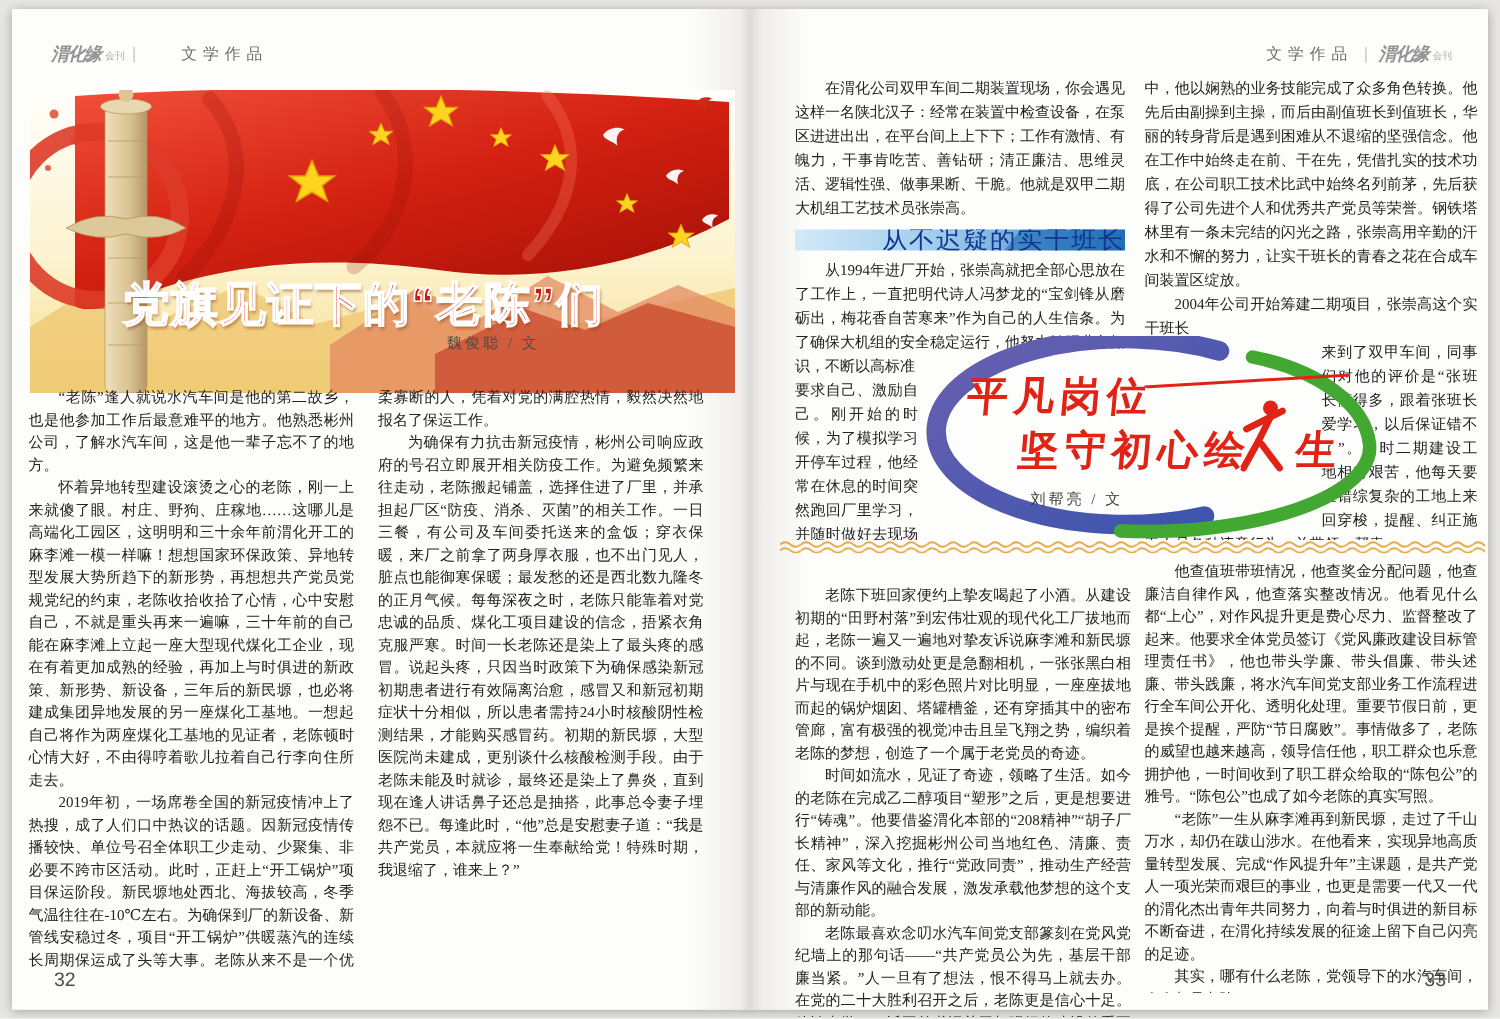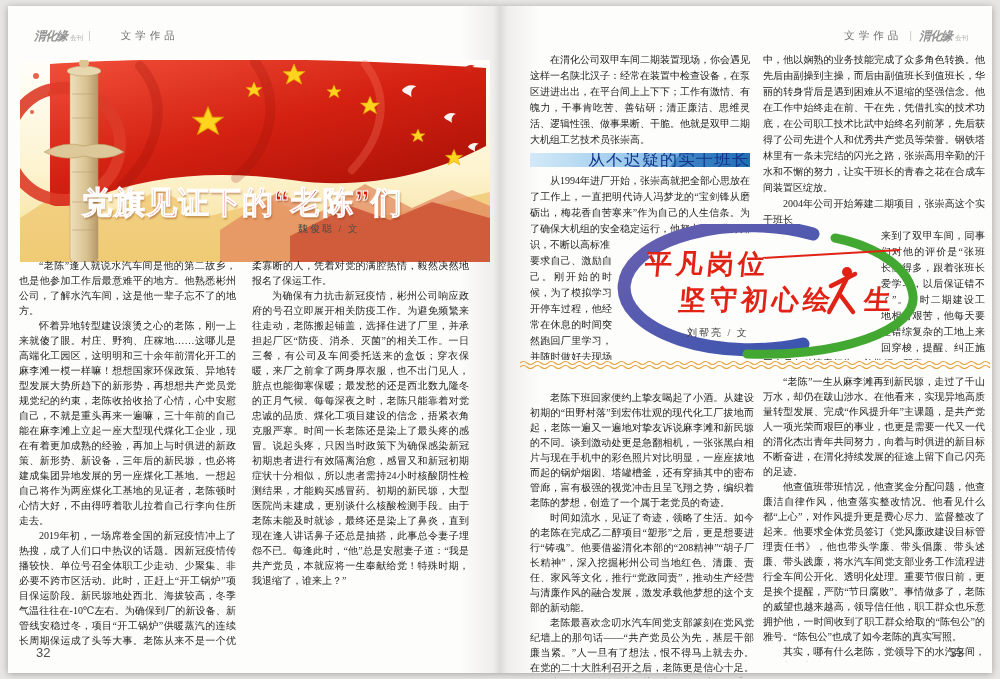--- a/index.html
+++ b/index.html
@@ -218,22 +218,22 @@
     </svg>
 
     <div class="col colBL bodytext">
           <p>老陈下班回家便约上挚友喝起了小酒。从建设初期的“田野村落”到宏伟壮观的现代化工厂拔地而起，老陈一遍又一遍地对挚友诉说麻李滩和新民塬的不同。谈到激动处更是急翻相机，一张张黑白相片与现在手机中的彩色照片对比明显，一座座拔地而起的锅炉烟囱、塔罐槽釜，还有穿插其中的密布管廊，富有极强的视觉冲击且呈飞翔之势，编织着老陈的梦想，创造了一个属于老党员的奇迹。</p>
           <p>时间如流水，见证了奇迹，领略了生活。如今的老陈在完成乙二醇项目“塑形”之后，更是想要进行“铸魂”。他要借鉴渭化本部的“208精神”“胡子厂长精神”，深入挖掘彬州公司当地红色、清廉、责任、家风等文化，推行“党政同责”，推动生产经营与清廉作风的融合发展，激发承载他梦想的这个支部的新动能。</p>
           <p>老陈最喜欢念叨水汽车间党支部篆刻在党风党纪墙上的那句话——“共产党员公为先，基层干部廉当紧。”人一旦有了想法，恨不得马上就去办。在党的二十大胜利召开之后，老陈更是信心十足。他认真学习习近平总书记关于加强纪律建设的重要论述，对照陕煤集团和公司2023年党风廉政建设工作的会议精神，在水汽车间党支部内部进</p>
         </div>
 
     <div class="col colBR bodytext">
       <div>
+            <p>他查值班带班情况，他查奖金分配问题，他查廉洁自律作风，他查落实整改情况。他看见什么都“上心”，对作风提升更是费心尽力、监督整改了起来。他要求全体党员签订《党风廉政建设目标管理责任书》，他也带头学廉、带头倡廉、带头述廉、带头践廉，将水汽车间党支部业务工作流程进行全车间公开化、透明化处理。重要节假日前，更是挨个提醒，严防“节日腐败”。事情做多了，老陈的威望也越来越高，领导信任他，职工群众也乐意拥护他，一时间收到了职工群众给取的“陈包公”的雅号。“陈包公”也成了如今老陈的真实写照。</p>
             <p>“老陈”一生从麻李滩再到新民塬，走过了千山万水，却仍在跋山涉水。在他看来，实现异地高质量转型发展、完成“作风提升年”主课题，是共产党人一项光荣而艰巨的事业，也更是需要一代又一代的渭化杰出青年共同努力，向着与时俱进的新目标不断奋进，在渭化持续发展的征途上留下自己闪亮的足迹。</p>
-            <p>他查值班带班情况，他查奖金分配问题，他查廉洁自律作风，他查落实整改情况。他看见什么都“上心”，对作风提升更是费心尽力、监督整改了起来。他要求全体党员签订《党风廉政建设目标管理责任书》，他也带头学廉、带头倡廉、带头述廉、带头践廉，将水汽车间党支部业务工作流程进行全车间公开化、透明化处理。重要节假日前，更是挨个提醒，严防“节日腐败”。事情做多了，老陈的威望也越来越高，领导信任他，职工群众也乐意拥护他，一时间收到了职工群众给取的“陈包公”的雅号。“陈包公”也成了如今老陈的真实写照。</p>
             <p>其实，哪有什么老陈，党领导下的水汽车间，人人都是老陈。</p>
           </div>
     </div>
 
     <div class="pn pn-right">33</div>
   </div>
 
  </div>
 </div>
 

